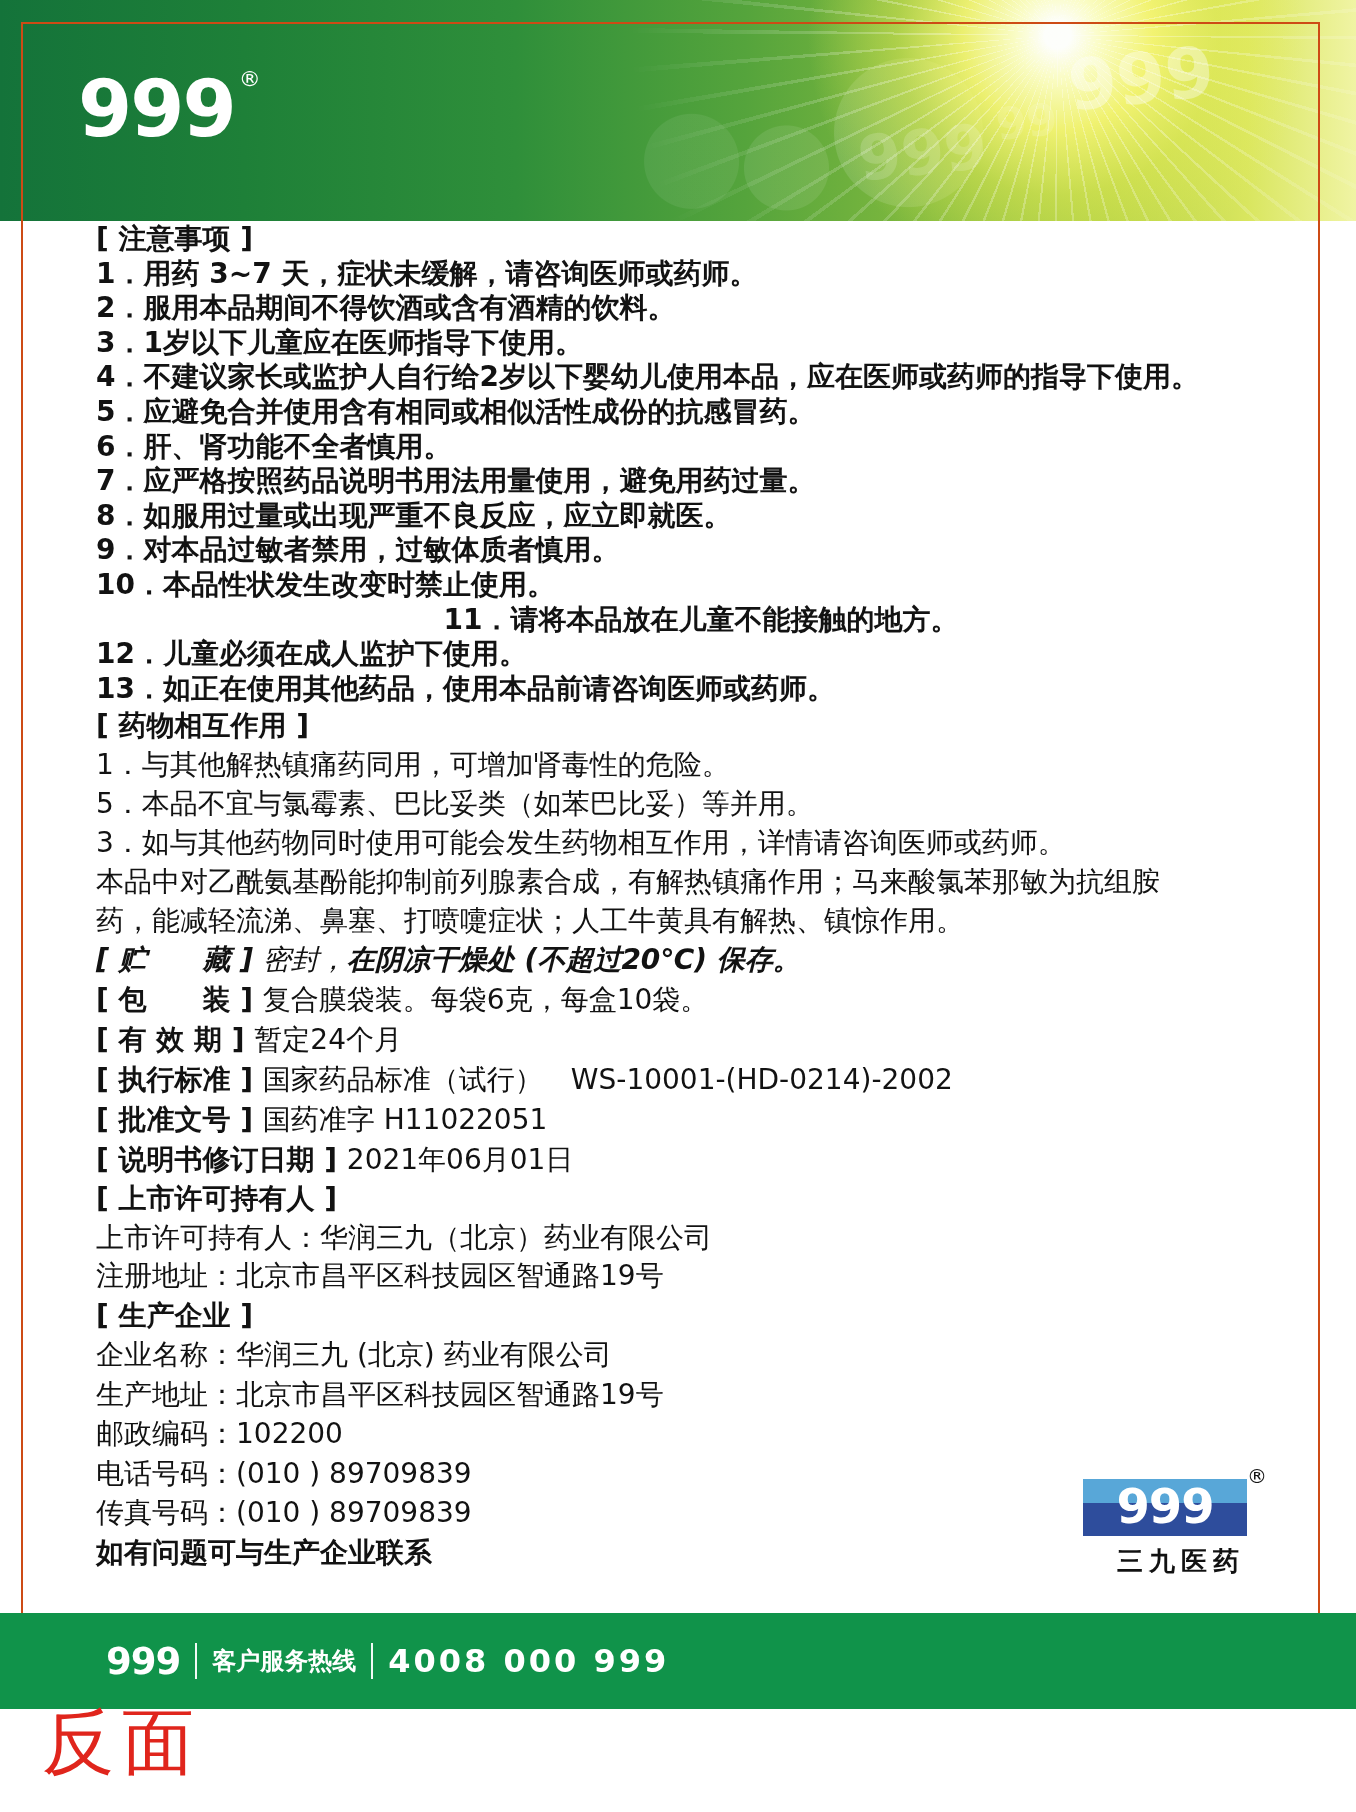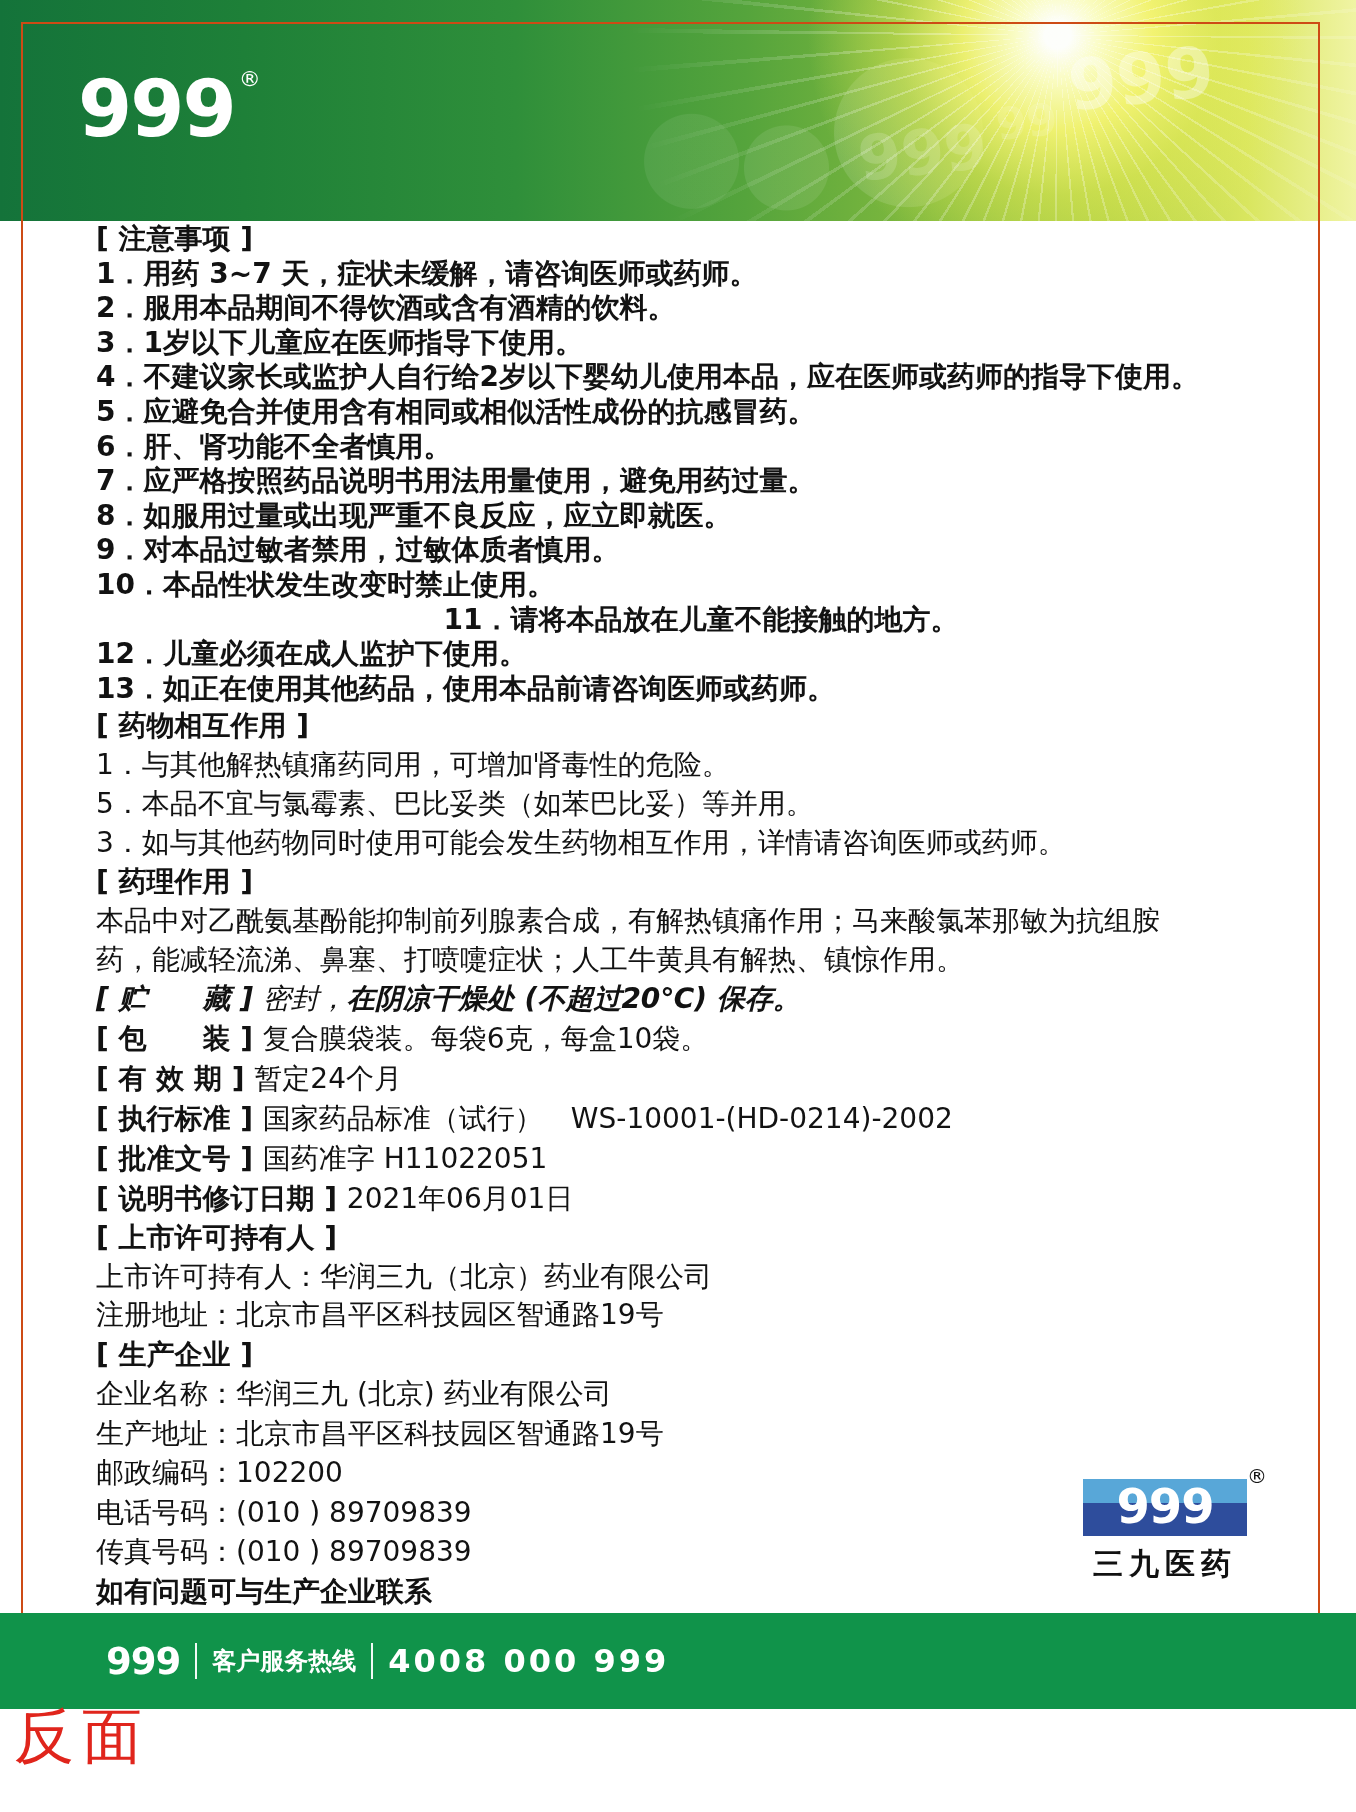--- a/index.html
+++ b/index.html
@@ -41,32 +41,32 @@
   .b{font-weight:700;}
   
   .corp{position:absolute;left:1083px;top:1464px;width:180px;}
   .corp-reg{position:absolute;left:164px;top:0;font-size:20px;color:#121212;}
   .corp-rect{
     position:absolute;left:0;top:15px;width:164px;height:57px;
     background:linear-gradient(180deg,#58a7d8 0 42%,#2e4d9c 42% 100%);
     display:flex;align-items:center;justify-content:center;
   }
   .corp-rect .digits{color:#ffffff;font-size:48px;font-weight:700;letter-spacing:-1px;line-height:1;transform:translateY(-2px);}
-  .corp-word{position:absolute;left:0;top:80px;width:164px;text-align:center;font-size:30px;font-weight:700;letter-spacing:6px;color:#111;white-space:nowrap;}
+  .corp-word{position:absolute;left:16px;top:80px;width:164px;text-align:center;font-size:26px;font-weight:700;letter-spacing:6px;color:#111;white-space:nowrap;}
   
   .footer{
     position:absolute;left:0;top:1613px;width:1356px;height:96px;background:#10934a;
     display:flex;align-items:center;padding-left:106px;box-sizing:border-box;color:#ffffff;
   }
   .f-logo{font-size:37px;font-weight:700;letter-spacing:-1px;}
   .f-div{width:2px;height:36px;background:rgba(255,255,255,0.95);margin:0 15px;}
   .f-label{font-size:24px;font-weight:700;}
   .f-number{font-size:32px;font-weight:700;letter-spacing:3px;}
   
-  .back-label{position:absolute;left:14px;top:1706px;font-size:60px;color:#e0251c;letter-spacing:8px;line-height:1;}
+  .back-label{position:absolute;left:42px;top:1706px;font-size:72px;color:#e0251c;letter-spacing:8px;line-height:1;}
 </style>
 </head>
 <body>
 
 <div class="page">
 
   <div class="header">
     <div class="sun-rays"></div>
     <span class="wm wm1">999</span>
     <span class="wm wm2">999</span>
@@ -96,21 +96,20 @@
         <div class="line" style="height: 34.6px; line-height: 34.6px;"><span class="b">12．儿童必须在成人监护下使用。</span></div>
         <div class="line" style="height: 34.6px; line-height: 34.6px;"><span class="b">13．如正在使用其他药品，使用本品前请咨询医师或药师。</span></div>
       </div>
       <div>
         <div class="line head" style="height: 39px; line-height: 39px;"><span class="b">[ 药物相互作用 ]</span></div>
         <div class="line" style="height: 39px; line-height: 39px;"><span>1．与其他解热镇痛药同用，可增加肾毒性的危险。</span></div>
         <div class="line" style="height: 39px; line-height: 39px;"><span>5．本品不宜与氯霉素、巴比妥类（如苯巴比妥）等并用。</span></div>
         <div class="line" style="height: 39px; line-height: 39px;"><span>3．如与其他药物同时使用可能会发生药物相互作用，详情请咨询医师或药师。</span></div>
       </div>
       <div>
-        <div class="line head" style="height: 39px; line-height: 39px;"><span class="b">[ 药理作用 ]</span></div>
         <div class="line" style="height: 39px; line-height: 39px;"><span>本品中对乙酰氨基酚能抑制前列腺素合成，有解热镇痛作用；马来酸氯苯那敏为抗组胺</span></div>
         <div class="line" style="height: 39px; line-height: 39px;"><span>药，能减轻流涕、鼻塞、打喷嚏症状；人工牛黄具有解热、镇惊作用。</span></div>
       </div>
       <div>
         <div class="line" style="height: 40px; line-height: 40px; font-style: italic;"><span class="b">[ 贮　　藏 ] </span><span>密封，</span><span class="b">在阴凉干燥处 (不超过20℃) 保存。</span></div>
         <div class="line" style="height: 40px; line-height: 40px;"><span class="b">[ 包　　装 ] </span><span>复合膜袋装。每袋6克，每盒10袋。</span></div>
         <div class="line" style="height: 40px; line-height: 40px;"><span class="b">[ 有 效 期 ] </span><span>暂定24个月</span></div>
         <div class="line" style="height: 40px; line-height: 40px;"><span class="b">[ 执行标准 ] </span><span>国家药品标准（试行）　WS-10001-(HD-0214)-2002</span></div>
         <div class="line" style="height: 40px; line-height: 40px;"><span class="b">[ 批准文号 ] </span><span>国药准字 H11022051</span></div>
         <div class="line" style="height: 40px; line-height: 40px;"><span class="b">[ 说明书修订日期 ] </span><span>2021年06月01日</span></div>

